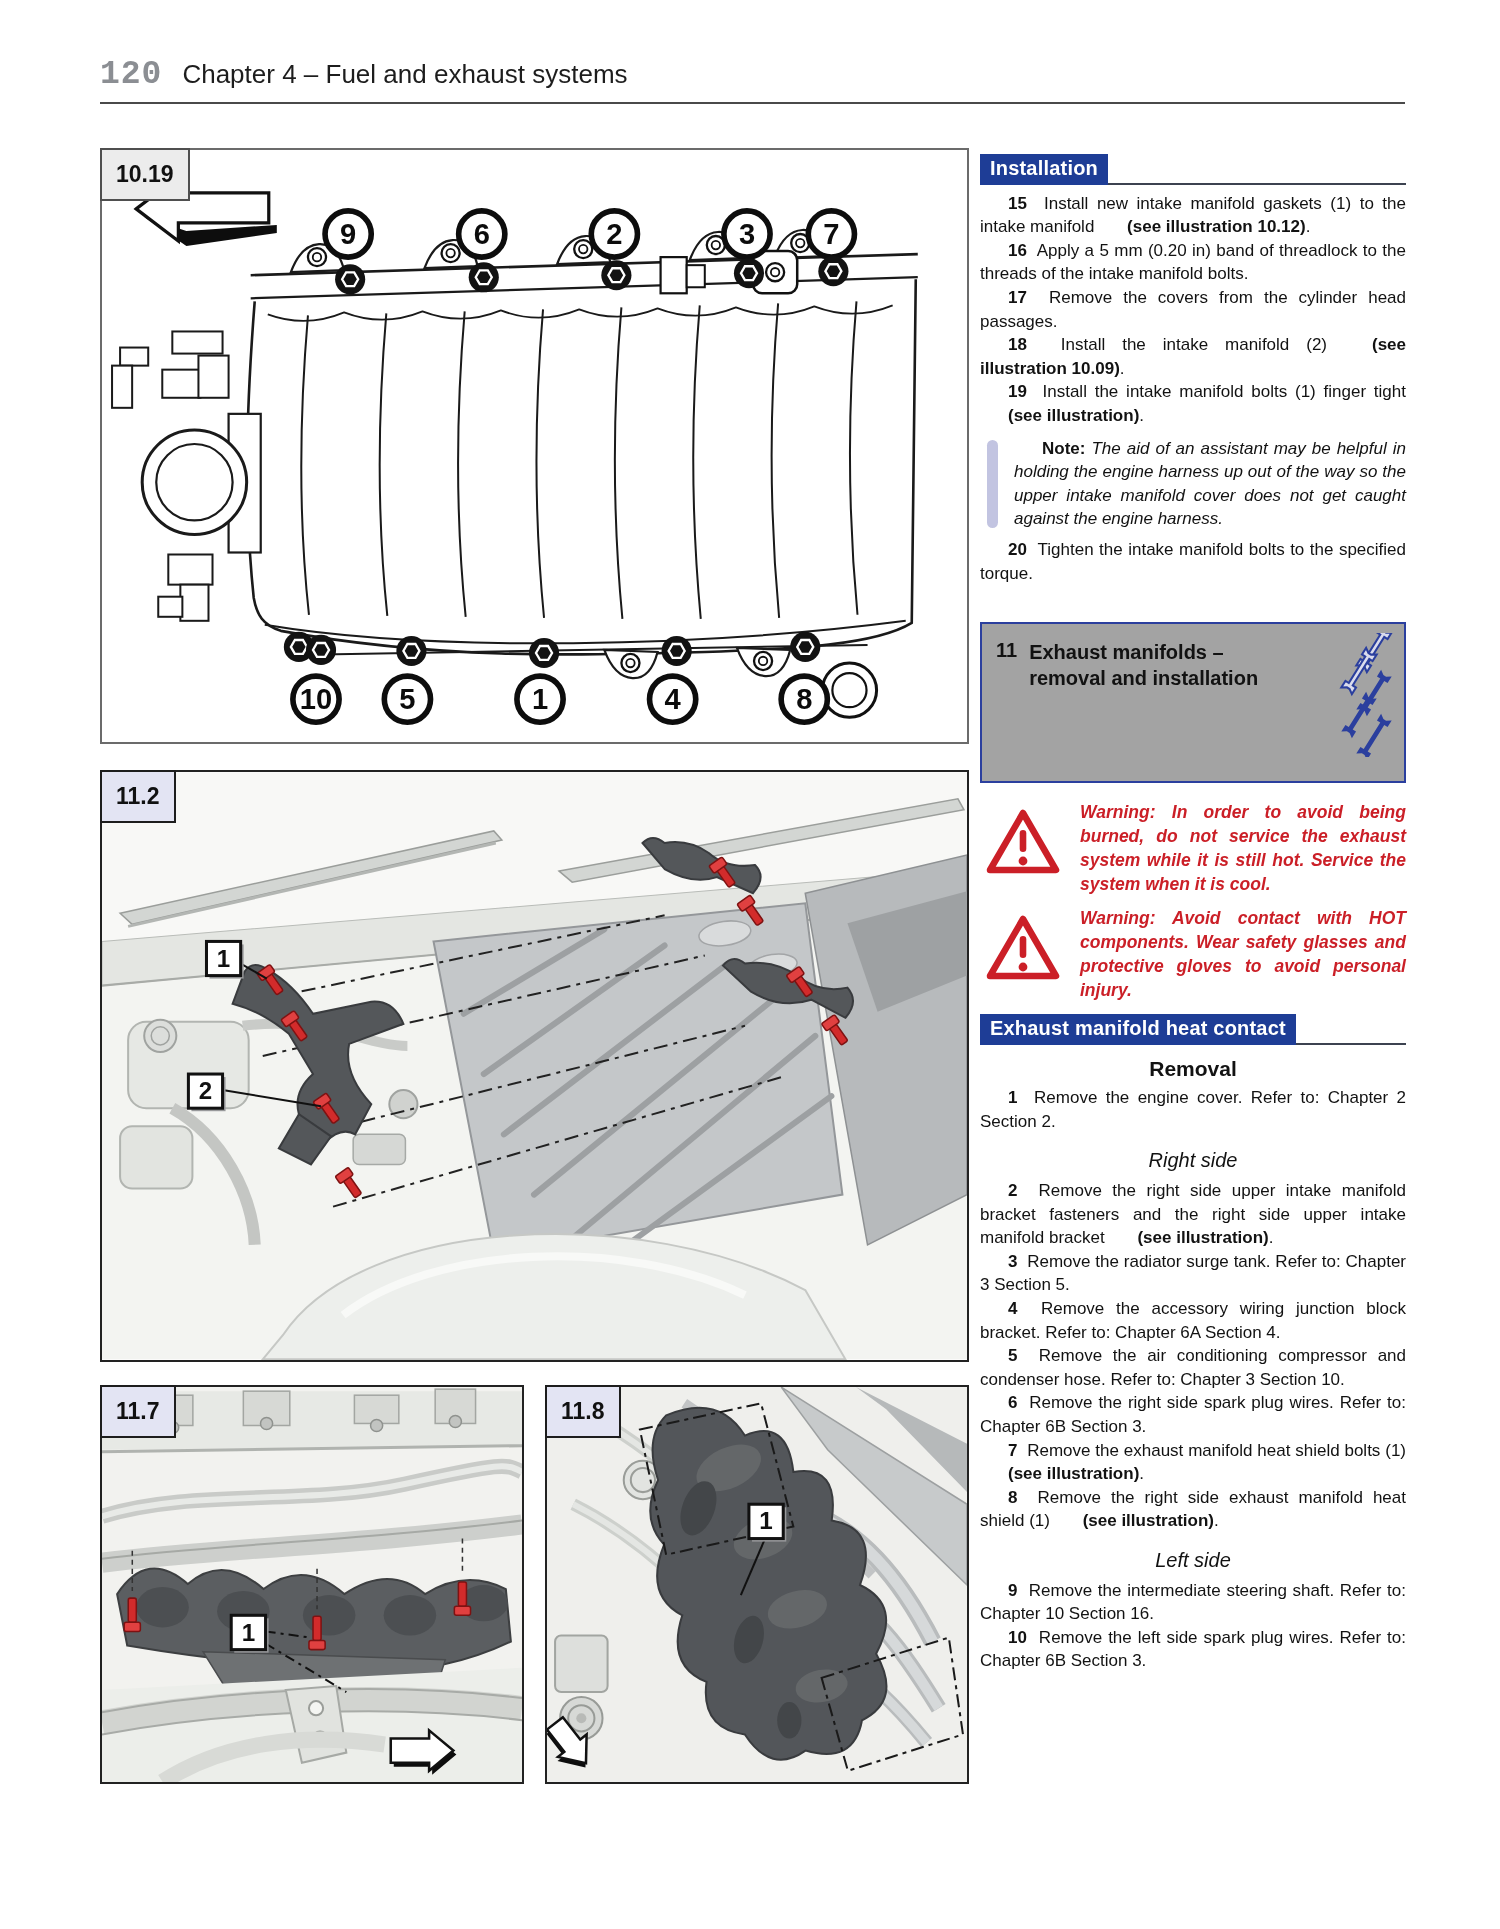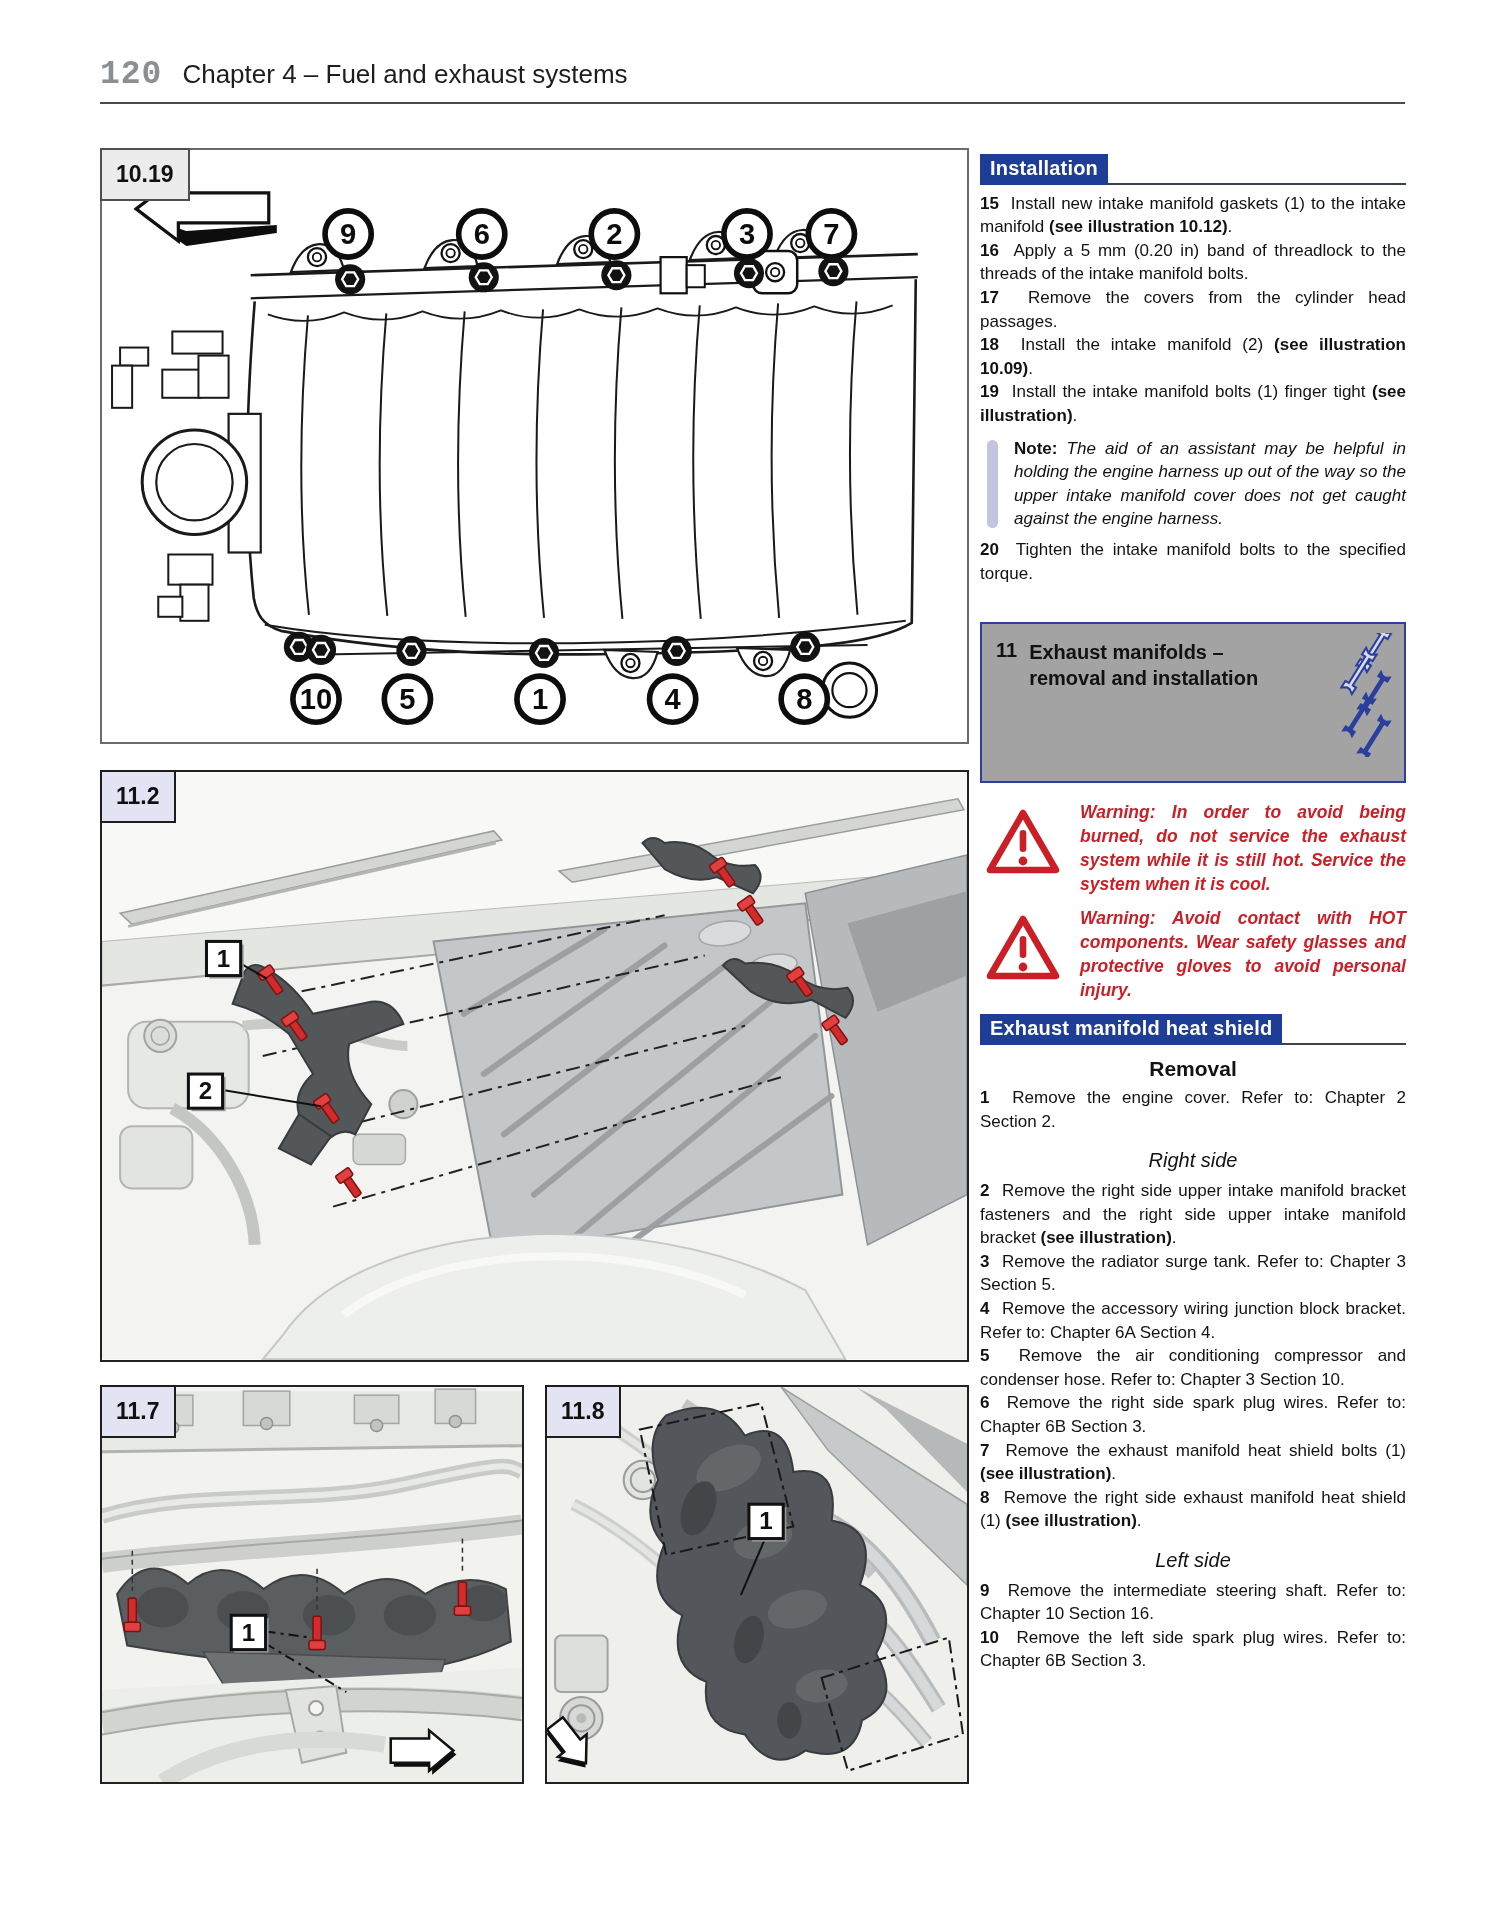--- a/index.html
+++ b/index.html
@@ -23,21 +23,21 @@
   #fig117{left:100px;top:1385px;width:420px;height:395px;}
   #fig118{left:545px;top:1385px;width:420px;height:395px;}
   .cnum{font-family:"Liberation Sans",sans-serif;font-size:29px;font-weight:bold;fill:#0c0c0c;}
   .cbox{font-family:"Liberation Sans",sans-serif;font-size:24px;font-weight:bold;fill:#111;}
 
   
   .col-right{position:absolute;left:980px;top:146px;width:426px;font-size:17px;
              line-height:23.6px;text-align:justify;}
   .step{margin:0;}
   .sn{font-weight:normal;font-style:normal;}
-  .sb{font-weight:bold;}
+  .sb{font-weight:bold;margin-left:28px;}
   .si{font-style:italic;}
 
   .heading-row{display:flex;align-items:flex-end;margin:8px 0 7px 0;}
   .blue-heading{background:#1e3d96;color:#fff;font-weight:bold;font-size:20px;
                 padding:3px 10px 4px 10px;letter-spacing:.2px;}
   .heading-rule{flex:1;border-bottom:2.5px solid #3c4250;}
 
   .note-block{display:flex;margin:9px 0 7px 0;}
   .note-bar{width:11px;border-radius:7px;background:#c2c4e1;margin:3px 16px 3px 7px;flex:none;}
   .note-text{flex:1;text-align:justify;}
@@ -485,21 +485,21 @@
     <div class="warning">
       <svg class="warn-icon" viewBox="0 0 74 68">
         <path d="M37,5 L70,62 L4,62 Z" fill="none" stroke="#cb1f27" stroke-width="6.5" stroke-linejoin="round"></path>
         <rect x="33.7" y="22" width="6.6" height="22" rx="3.3" fill="#cb1f27"></rect>
         <circle cx="37" cy="53" r="4.4" fill="#cb1f27"></circle>
       </svg>
       <div class="warn-text">Warning: Avoid contact with HOT components. Wear safety glasses and protective gloves to avoid personal injury.</div>
     </div>
 
     <div class="heading-row" style="margin-top:12px;">
-      <span class="blue-heading">Exhaust manifold heat shield</span>
+      <span class="blue-heading">Exhaust manifold heat contact</span>
       <span class="heading-rule"></span>
     </div>
 
     <div class="sub-bold">Removal</div>
     <p class="step"><span class="sb">1</span><span class="sn">&nbsp; Remove the engine cover. Refer to: Chapter 2 Section 2.</span></p>
 
     <div class="sub-italic">Right side</div>
     <p class="step"><span class="sb">2</span><span class="sn">&nbsp; Remove the right side upper intake manifold bracket fasteners and the right side upper intake manifold bracket </span><span class="sb">(see illustration)</span><span class="sn">.</span></p>
     <p class="step"><span class="sb">3</span><span class="sn">&nbsp; Remove the radiator surge tank. Refer to: Chapter 3 Section 5.</span></p>
     <p class="step"><span class="sb">4</span><span class="sn">&nbsp; Remove the accessory wiring junction block bracket. Refer to: Chapter 6A Section 4.</span></p>

